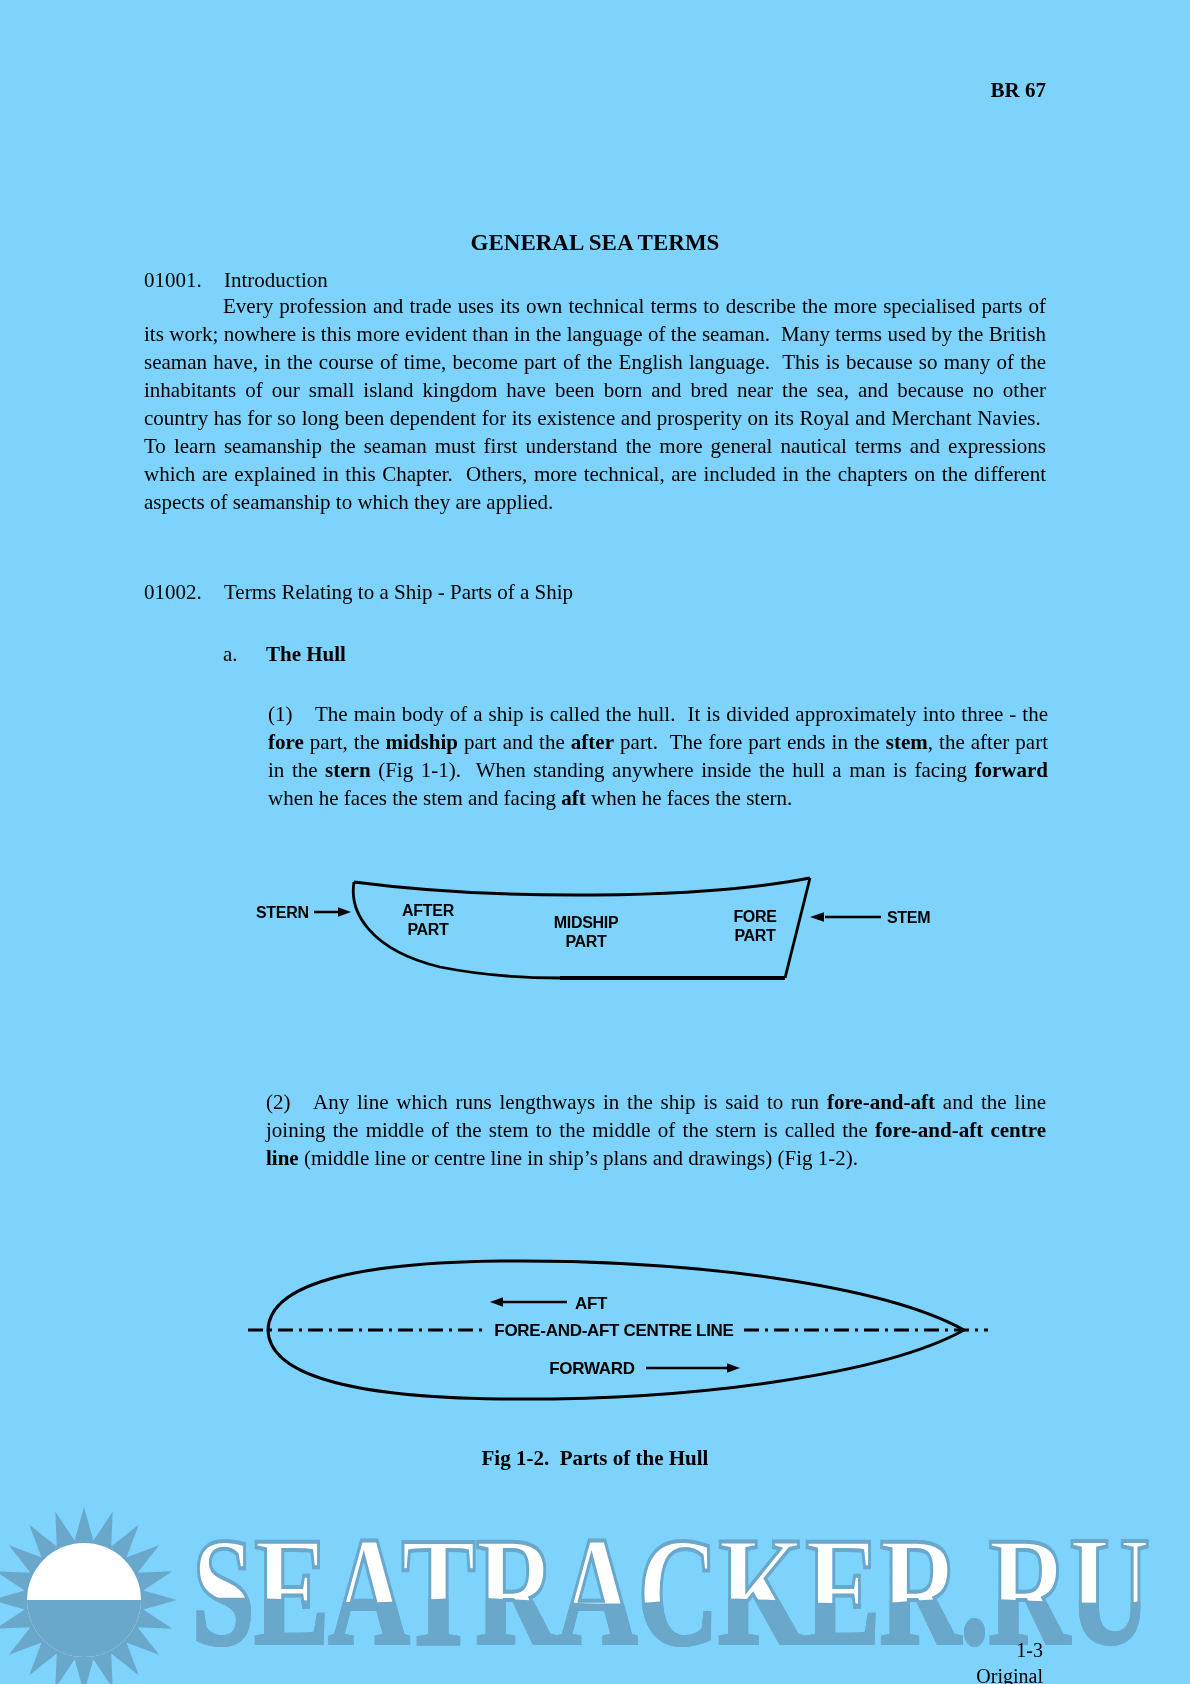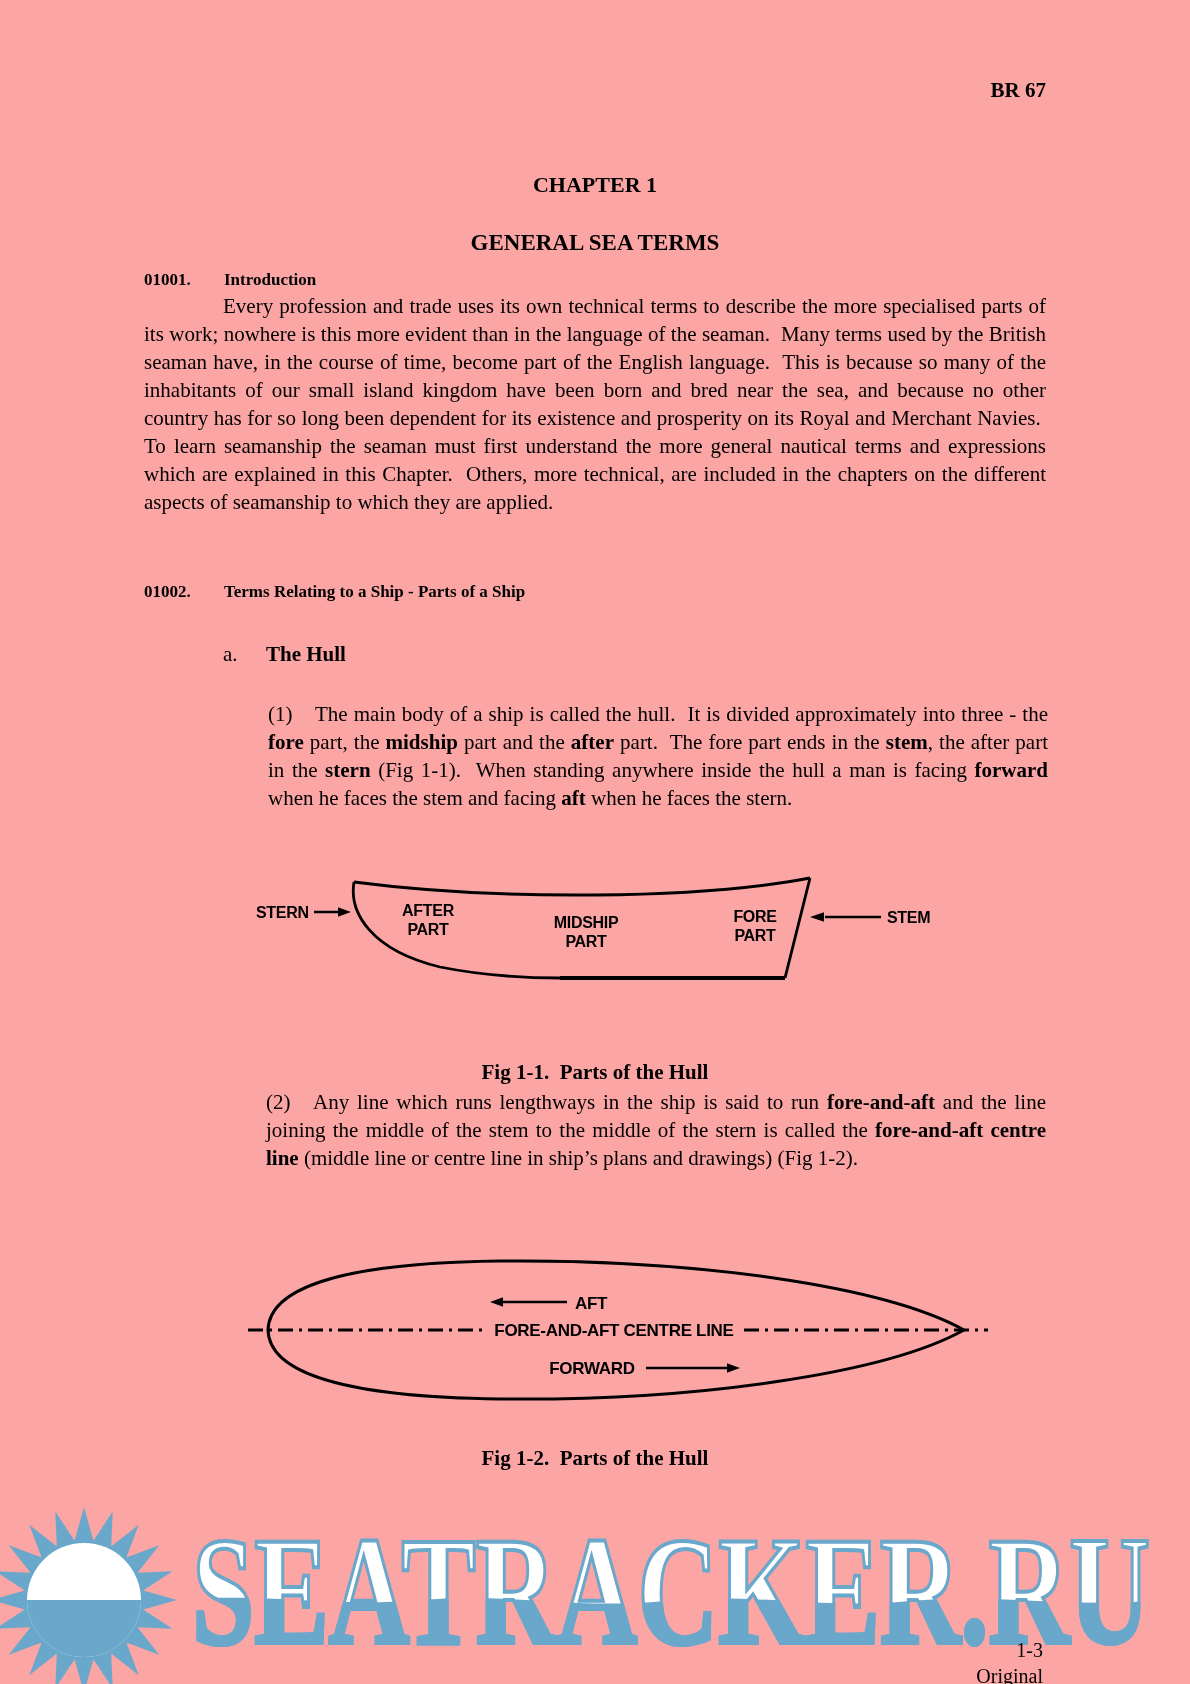--- a/index.html
+++ b/index.html
@@ -1,25 +1,25 @@
 <!DOCTYPE html>
 <html><head>
 <meta charset="utf-8">
 <style>
   html,body{margin:0;padding:0;background:#e8e8e8;}
   .page{
     position:relative;width:1190px;height:1684px;margin:0 auto;
-    background:#fca5a5;overflow:hidden;
+    background:#7dd3fc;overflow:hidden;
     font-family:"Liberation Serif","DejaVu Serif",serif;color:#000;
   }
   .abs{position:absolute;}
   .doc-ref{top:78px;left:144px;width:902px;text-align:right;font-size:21px;font-weight:bold;}
   .chapter-title{top:172px;left:144px;width:902px;text-align:center;font-size:22px;font-weight:bold;}
   .chapter-subtitle{top:230px;left:144px;width:902px;text-align:center;font-size:23px;font-weight:bold;}
-  .sec-heading{font-size:17px;font-weight:bold;line-height:24px;}
+  .sec-heading{font-size:21px;font-weight:normal;line-height:24px;}
   .sec-heading .sec-num{display:inline-block;min-width:68px;margin-right:12px;}
   .h01001{top:268px;left:144px;}
   .h01002{top:580px;left:144px;}
   .sub-heading{top:642px;left:223px;font-size:21px;line-height:24px;}
   .sub-heading .sub-label{display:inline-block;width:43px;font-weight:normal;}
   .sub-heading .sub-title{font-weight:bold;text-align:right;}
   .para{font-size:21px;line-height:28px;text-align:justify;}
   .intro-para{top:292px;left:144px;width:902px;text-indent:79px;}
   .para-1{top:700px;left:268px;width:780px;}
   .para-2{top:1088px;left:266px;width:780px;}
@@ -34,21 +34,20 @@
   .page-footer{top:1637px;right:147px;text-align:right;font-size:20px;line-height:26px;z-index:5;}
   svg text.figlabel{font-family:"Liberation Sans","DejaVu Sans",sans-serif;font-weight:bold;fill:#000;letter-spacing:-0.3px;}
 </style>
 </head>
 <body>
 
 <div class="page">
 
   <div class="abs doc-ref">BR 67</div>
 
-  <div class="abs chapter-title">CHAPTER 1</div>
   <div class="abs chapter-subtitle">GENERAL SEA TERMS</div>
 
   <div class="abs sec-heading h01001">
     <span class="sec-num">01001.</span><span class="sec-title">Introduction</span>
   </div>
 
   <div class="abs para intro-para"><span>Every profession and trade uses its own technical terms to describe the more specialised parts of its work; nowhere is this more evident than in the language of the seaman.&nbsp; Many terms used by the British seaman have, in the course of time, become part of the English language.&nbsp; This is because so many of the inhabitants of our small island kingdom have been born and bred near the sea, and because no other country has for so long been dependent for its existence and prosperity on its Royal and Merchant Navies.&nbsp; To learn seamanship the seaman must first understand the more general nautical terms and expressions which are explained in this Chapter.&nbsp; Others, more technical, are included in the chapters on the different aspects of seamanship to which they are applied.</span></div>
 
   <div class="abs sec-heading h01002">
     <span class="sec-num">01002.</span><span class="sec-title">Terms Relating to a Ship - Parts of a Ship</span>
@@ -74,21 +73,20 @@
     <text class="figlabel" x="6" y="48" font-size="16">STERN</text>
     <text class="figlabel" x="637" y="53" font-size="16">STEM</text>
     <text class="figlabel" x="178" y="46" font-size="16" text-anchor="middle">AFTER</text>
     <text class="figlabel" x="178" y="65" font-size="16" text-anchor="middle">PART</text>
     <text class="figlabel" x="336" y="58" font-size="16" text-anchor="middle">MIDSHIP</text>
     <text class="figlabel" x="336" y="77" font-size="16" text-anchor="middle">PART</text>
     <text class="figlabel" x="505" y="52" font-size="16" text-anchor="middle">FORE</text>
     <text class="figlabel" x="505" y="71" font-size="16" text-anchor="middle">PART</text>
   </svg>
 
-  <div class="abs fig-caption cap-1">Fig 1-1.&nbsp; Parts of the Hull</div>
 
   <div class="abs para para-2"><span class="para-marker">(2)</span><span><span>Any line which runs lengthways in the ship is said to run </span><span style="font-weight: bold;">fore-and-aft</span><span> and the line joining the middle of the stem to the middle of the stern is called the </span><span style="font-weight: bold;">fore-and-aft centre line</span><span> (middle line or centre line in ship’s plans and drawings) (Fig 1-2).</span></span></div>
 
   <svg class="abs fig-svg fig2" width="760" height="160" viewBox="0 0 760 160">
     <g fill="none" stroke="#000">
       <path stroke-width="3" d="M 28,80 C 29,42 88,13 260,11 C 455,9 645,36 724,80"></path>
       <path stroke-width="3" d="M 28,80 C 29,118 88,147 260,149 C 455,151 645,124 724,80"></path>
       <line stroke-width="3" stroke-dasharray="15 6 3 6" x1="8" y1="80" x2="246" y2="80"></line>
       <line stroke-width="3" stroke-dasharray="15 6 3 6" x1="504" y1="80" x2="748" y2="80"></line>
       <line stroke-width="2.5" x1="262" y1="52" x2="327" y2="52"></line>

